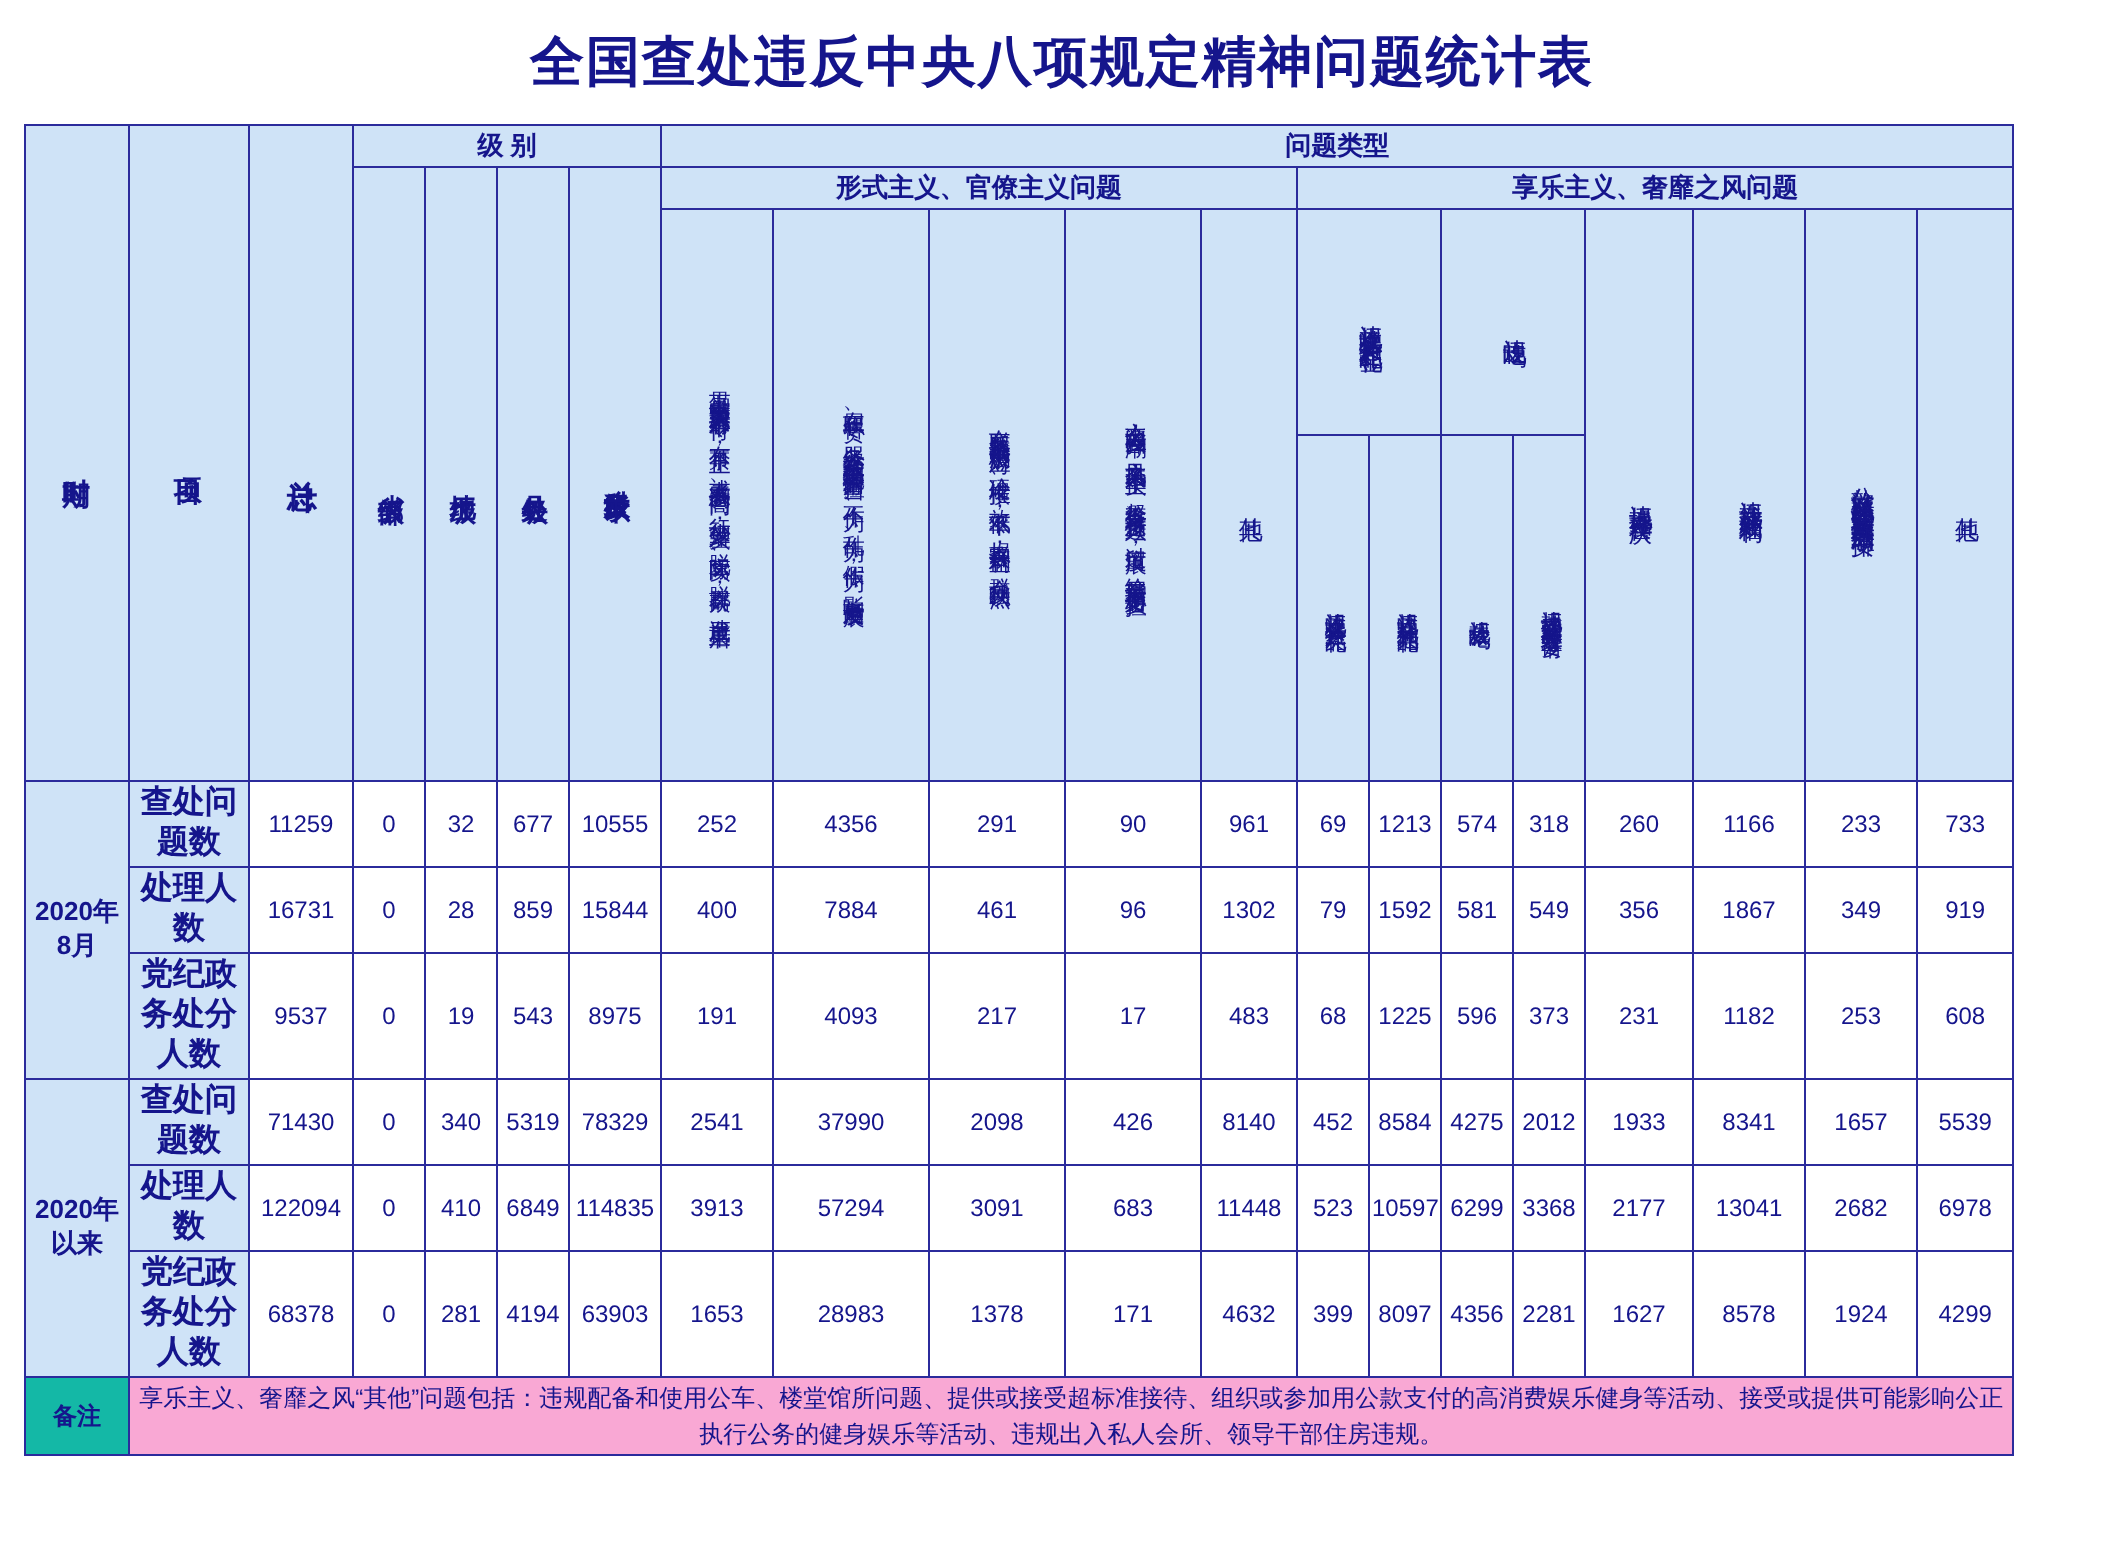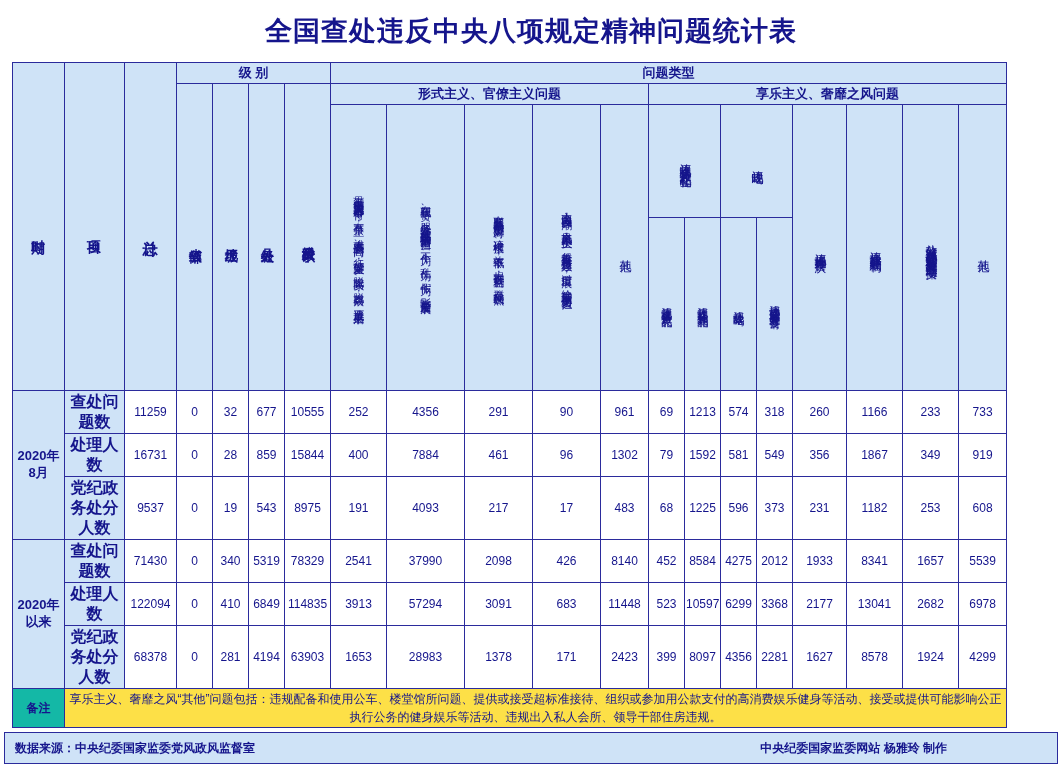--- a/index.html
+++ b/index.html
@@ -82,21 +82,21 @@
   .note-label{
     background:#14b8a6;
     font-weight:bold;
     font-size:12px;
   }
   .note-text{
     text-align:left;
     font-size:12px;
     line-height:1.5;
     padding:5px 8px;
-    background:#fde047;
+    background:#f9a8d4;
   }
   .footer{
     margin:4px 4px 0 4px;
     width:1054px;
     height:32px;
     background:#cfe3f7;
     border:1px solid #2b2b9c;
     display:flex;
     align-items:center;
     box-sizing:border-box;
@@ -291,36 +291,32 @@
         <td class="rowlabel">党纪政务处分人数</td>
         <td class="datacell">68378</td>
         <td class="datacell">0</td>
         <td class="datacell">281</td>
         <td class="datacell">4194</td>
         <td class="datacell">63903</td>
         <td class="datacell">1653</td>
         <td class="datacell">28983</td>
         <td class="datacell">1378</td>
         <td class="datacell">171</td>
-        <td class="datacell">2423</td>
+        <td class="datacell">4632</td>
         <td class="datacell">399</td>
         <td class="datacell">8097</td>
         <td class="datacell">4356</td>
         <td class="datacell">2281</td>
         <td class="datacell">1627</td>
         <td class="datacell">8578</td>
         <td class="datacell">1924</td>
         <td class="datacell">4299</td>
       </tr>
 
       <tr>
         <td class="note-label">备注</td>
         <td class="note-text" colspan="19">享乐主义、奢靡之风“其他”问题包括：违规配备和使用公车、楼堂馆所问题、提供或接受超标准接待、组织或参加用公款支付的高消费娱乐健身等活动、接受或提供可能影响公正执行公务的健身娱乐等活动、违规出入私人会所、领导干部住房违规。</td>
       </tr>
     </tbody>
   </table>
 
-  <div class="footer">
-    <div class="left">数据来源：中央纪委国家监委党风政风监督室</div>
-    <div class="right">中央纪委国家监委网站 杨雅玲 制作</div>
-  </div>
 
 </div>
 
 </body></html>

